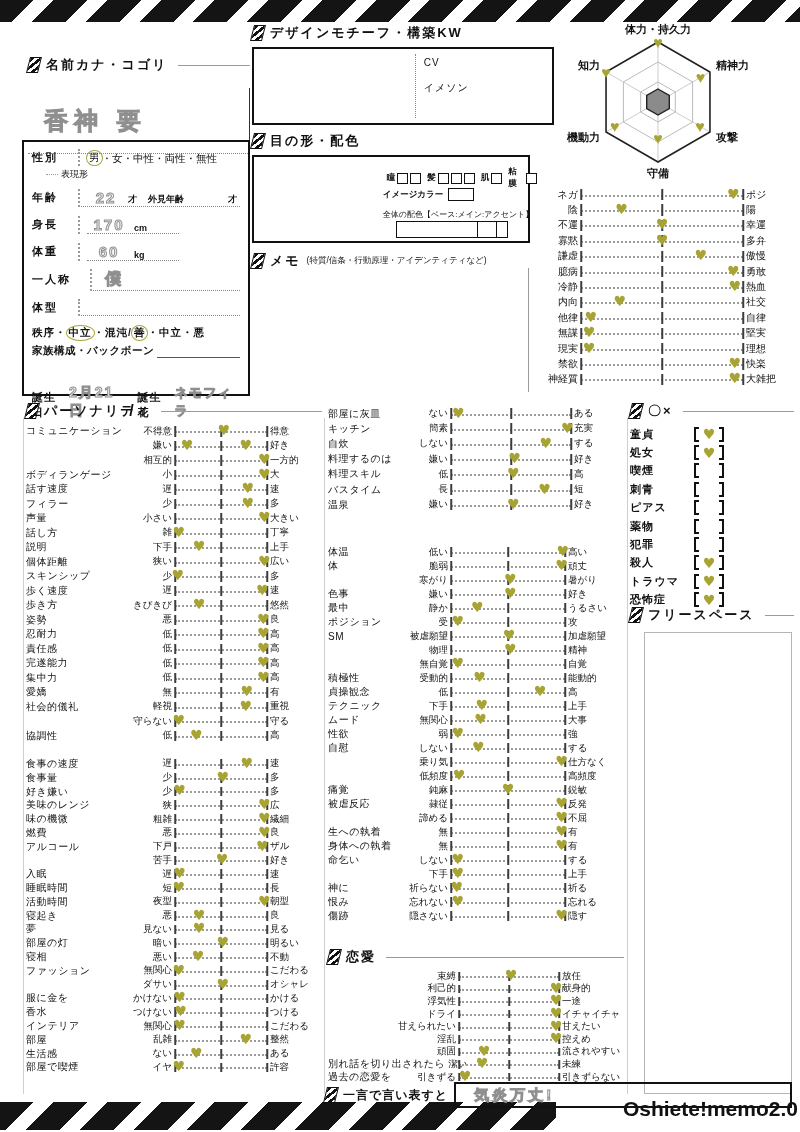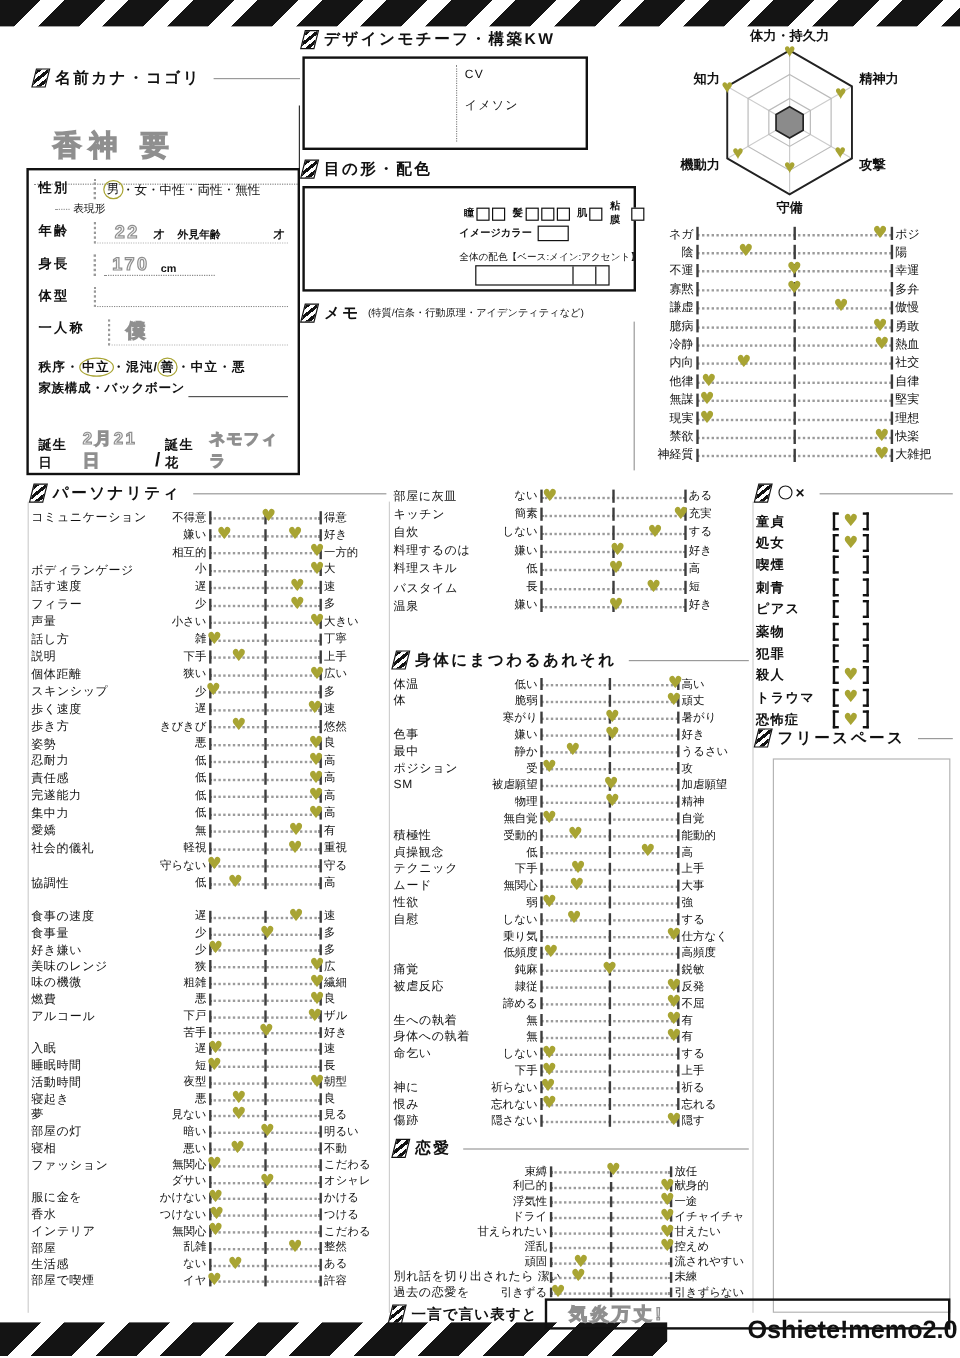--- a/index.html
+++ b/index.html
@@ -39,39 +39,39 @@
                     border-top:2px dotted #9b9b9b; }
   .tick { position:absolute; top:2px; bottom:2px; width:1.5px; background:#3d3d3d;
           transform:translateX(-50%); }
   .heart { position:absolute; top:50%; transform:translate(-50%,-54%); color:var(--accent);
            font-size:14px; line-height:1; font-family:"DejaVu Sans",sans-serif; }
   .sright { flex:none; width:var(--rw,52px); font-size:9.5px; white-space:nowrap; }
 
   
   #profile-box { left:22px; top:140px; width:228px; height:256px; border:2px solid #111;
                  padding:7px 8px 6px 8px; }
-  .prow { display:flex; align-items:flex-start; margin-bottom:2px; }
+  .prow { display:flex; align-items:center; margin-bottom:2px; }
   .plabel { font-weight:700; font-size:11px; letter-spacing:2px; width:46px; flex:none; }
   .pval { flex:1; border-left:2px dotted #999; padding-left:7px; font-size:10.5px; min-height:17px;
           display:flex; align-items:flex-end; flex-wrap:nowrap; white-space:nowrap; }
   .u { border-bottom:1.5px dotted #888; }
   .unit { font-size:9px; font-weight:700; margin:0 3px; }
   .psub { font-size:9px; margin:0 0 4px 14px; color:#111; }
   .dotlead { display:inline-block; width:12px; border-top:1.5px dotted #999; margin-right:3px;
              vertical-align:middle; }
 
   
   #name-sec { left:28px; top:56px; width:222px; }
   #name-area { margin-top:14px; height:66px; border-bottom:1.5px dotted #888; border-right:1px solid #333;
                display:flex; align-items:center; padding-left:16px; }
   #name-value { font-size:24px; letter-spacing:6px; }
 
   
   .boxed { border:2px solid #111; position:relative; background:#fff; }
-  #design-sec { left:252px; top:24px; width:238px; }
+  #design-sec { left:252px; top:24px; width:302px; }
   #design-box { margin-top:5px; height:78px; }
   #design-div { position:absolute; left:54%; top:5px; bottom:5px; border-left:1.5px dotted #888; }
   .mini-label { font-size:10px; letter-spacing:1px; }
   #eye-sec { left:252px; top:132px; width:278px; }
   #eye-box { margin-top:5px; height:88px; }
   #swatch-row { position:absolute; left:47%; top:9px; display:flex; align-items:center; gap:2px; }
   .swlabel { font-size:8.5px; font-weight:700; margin-left:4px; }
   .swbox { width:12px; height:11px; border:1.5px solid #111; background:#fff; }
   #imgcolor-row { position:absolute; left:47%; top:31px; display:flex; align-items:center; gap:5px; }
   #imgcolor-box { width:26px; height:13px; border:1.5px solid #111; }
@@ -177,29 +177,38 @@
   <div class="prow" style="height:25px;">
     <span class="plabel">身長</span>
     <span class="pval">
       <span class="u" style="display:flex;align-items:flex-end;width:92px;">
         <b class="hand" style="font-size:15px;width:44px;text-align:center;">170</b>
         <span class="unit">cm</span>
       </span>
     </span>
   </div>
   <div class="prow" style="height:25px;">
-    <span class="plabel">体型</span>
-    <span class="pval u">
-      <b class="hand"></b>
+    <span class="plabel">体重</span>
+    <span class="pval">
+      <span class="u" style="display:flex;align-items:flex-end;width:92px;">
+        <b class="hand" style="font-size:15px;width:44px;text-align:center;">60</b>
+        <span class="unit">kg</span>
+      </span>
     </span>
   </div>
   <div class="prow" style="height:27px;">
     <span class="plabel" style="width:58px;">一人称</span>
     <span class="pval u">
       <b class="hand" style="font-size:16px;margin-left:6px;">僕</b>
+    </span>
+  </div>
+  <div class="prow" style="height:25px;">
+    <span class="plabel">体型</span>
+    <span class="pval u">
+      <b class="hand"></b>
     </span>
   </div>
   <div id="alignment-row" style="font-size:10.5px;font-weight:700;letter-spacing:1px;margin:5px 0 3px 0;"><span>秩序</span><span>・</span><span class="circled">中立</span><span>・</span><span>混沌</span><span>/</span><span class="circled">善</span><span>・</span><span>中立</span><span>・</span><span>悪</span></div>
   <div style="display:flex;align-items:flex-end;font-size:10.5px;font-weight:700;letter-spacing:0.5px;">
     <span>家族構成・バックボーン</span>
     <span style="flex:1;border-bottom:1px solid #555;margin-left:3px;height:12px;"></span>
   </div>
   <div style="display:flex;align-items:flex-end;gap:4px;margin-top:26px;">
     <span style="font-weight:700;font-size:11px;letter-spacing:1px;">誕生日</span>
     <b class="hand" style="font-size:14px;">2月21日</b>
@@ -1156,25 +1165,20 @@
           <i class="tick" style="left: 50%;"></i>
           <i class="tick" style="left: 100%;"></i>
           <b class="heart" style="left: 52%;">♥</b>
         </span>
         <span class="sright">好き</span>
       </div>
     </div>
 </div>
 
 <div id="body-sec" class="abs">
-  <div class="shead">
-    <span class="mark"></span>
-    <span class="stitle">身体にまつわるあれそれ</span>
-    <span class="srule"></span>
-  </div>
   <div class="rows">
       <div class="srow">
         <span class="scell">
           <span class="sgroup">体温</span>
           <span class="sleft">低い</span>
         </span>
         <span class="strack">
           <i class="tick" style="left: 0%;"></i>
           <i class="tick" style="left: 50%;"></i>
           <i class="tick" style="left: 100%;"></i>

